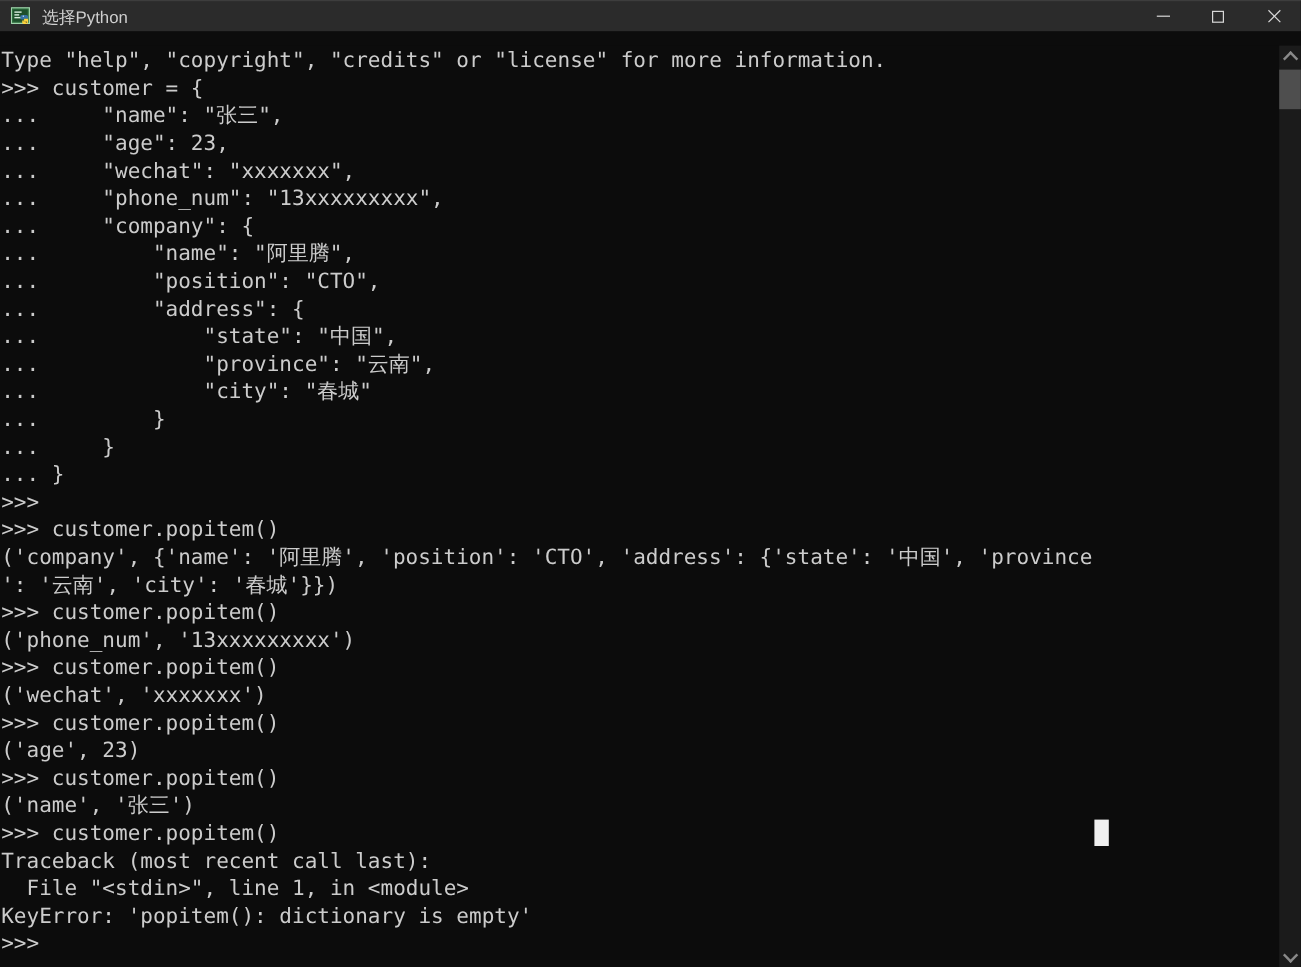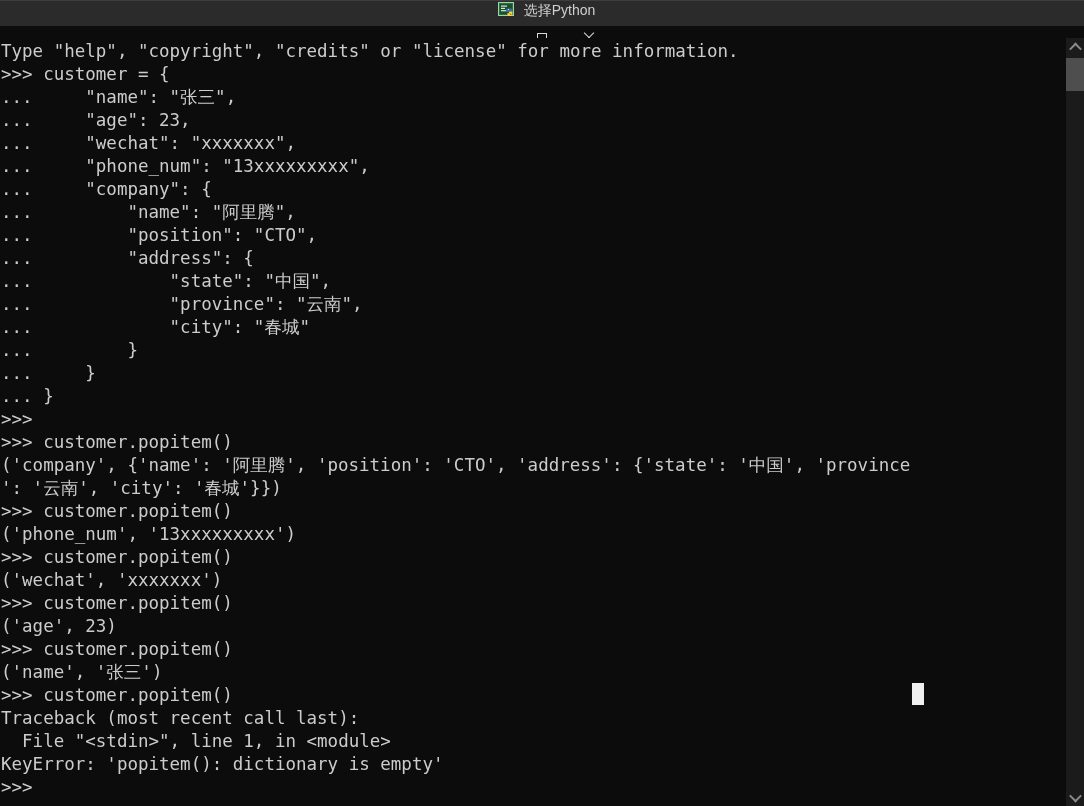--- a/index.html
+++ b/index.html
@@ -26,21 +26,20 @@
   #titlebar {
     position: absolute;
     top: 0; left: 0;
     width: 1084px;
     height: 26px;
     background: #2b2b2b;
     border-top: 1px solid #3d3d3d;
     box-sizing: border-box;
     display: flex;
     align-items: center;
-    flex-direction: column;
   }
   #title-left {
     display: flex;
     align-items: center;
     padding-left: 9px;
     flex: 1 1 auto;
     min-width: 0;
   }
   .app-icon {
     width: 18px;

